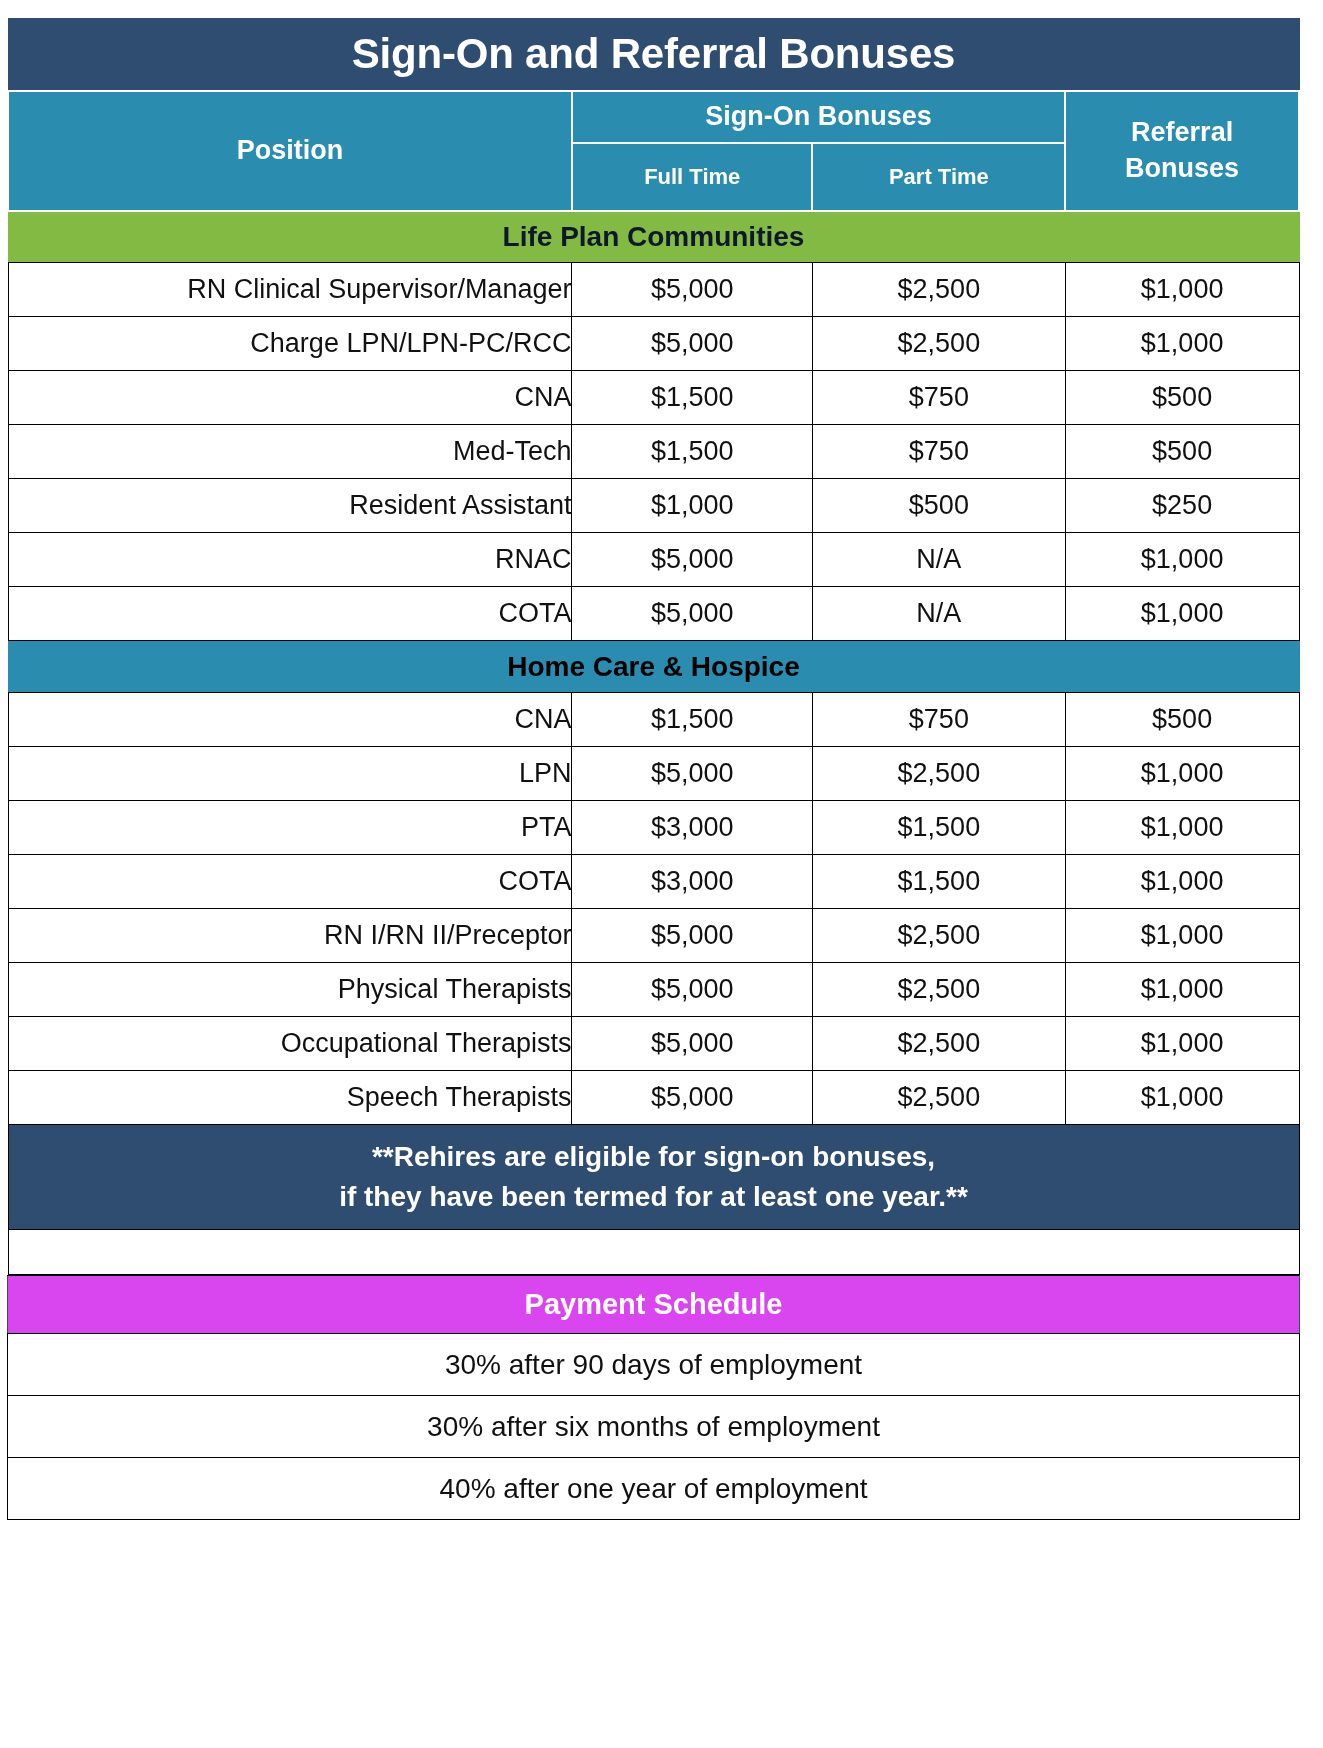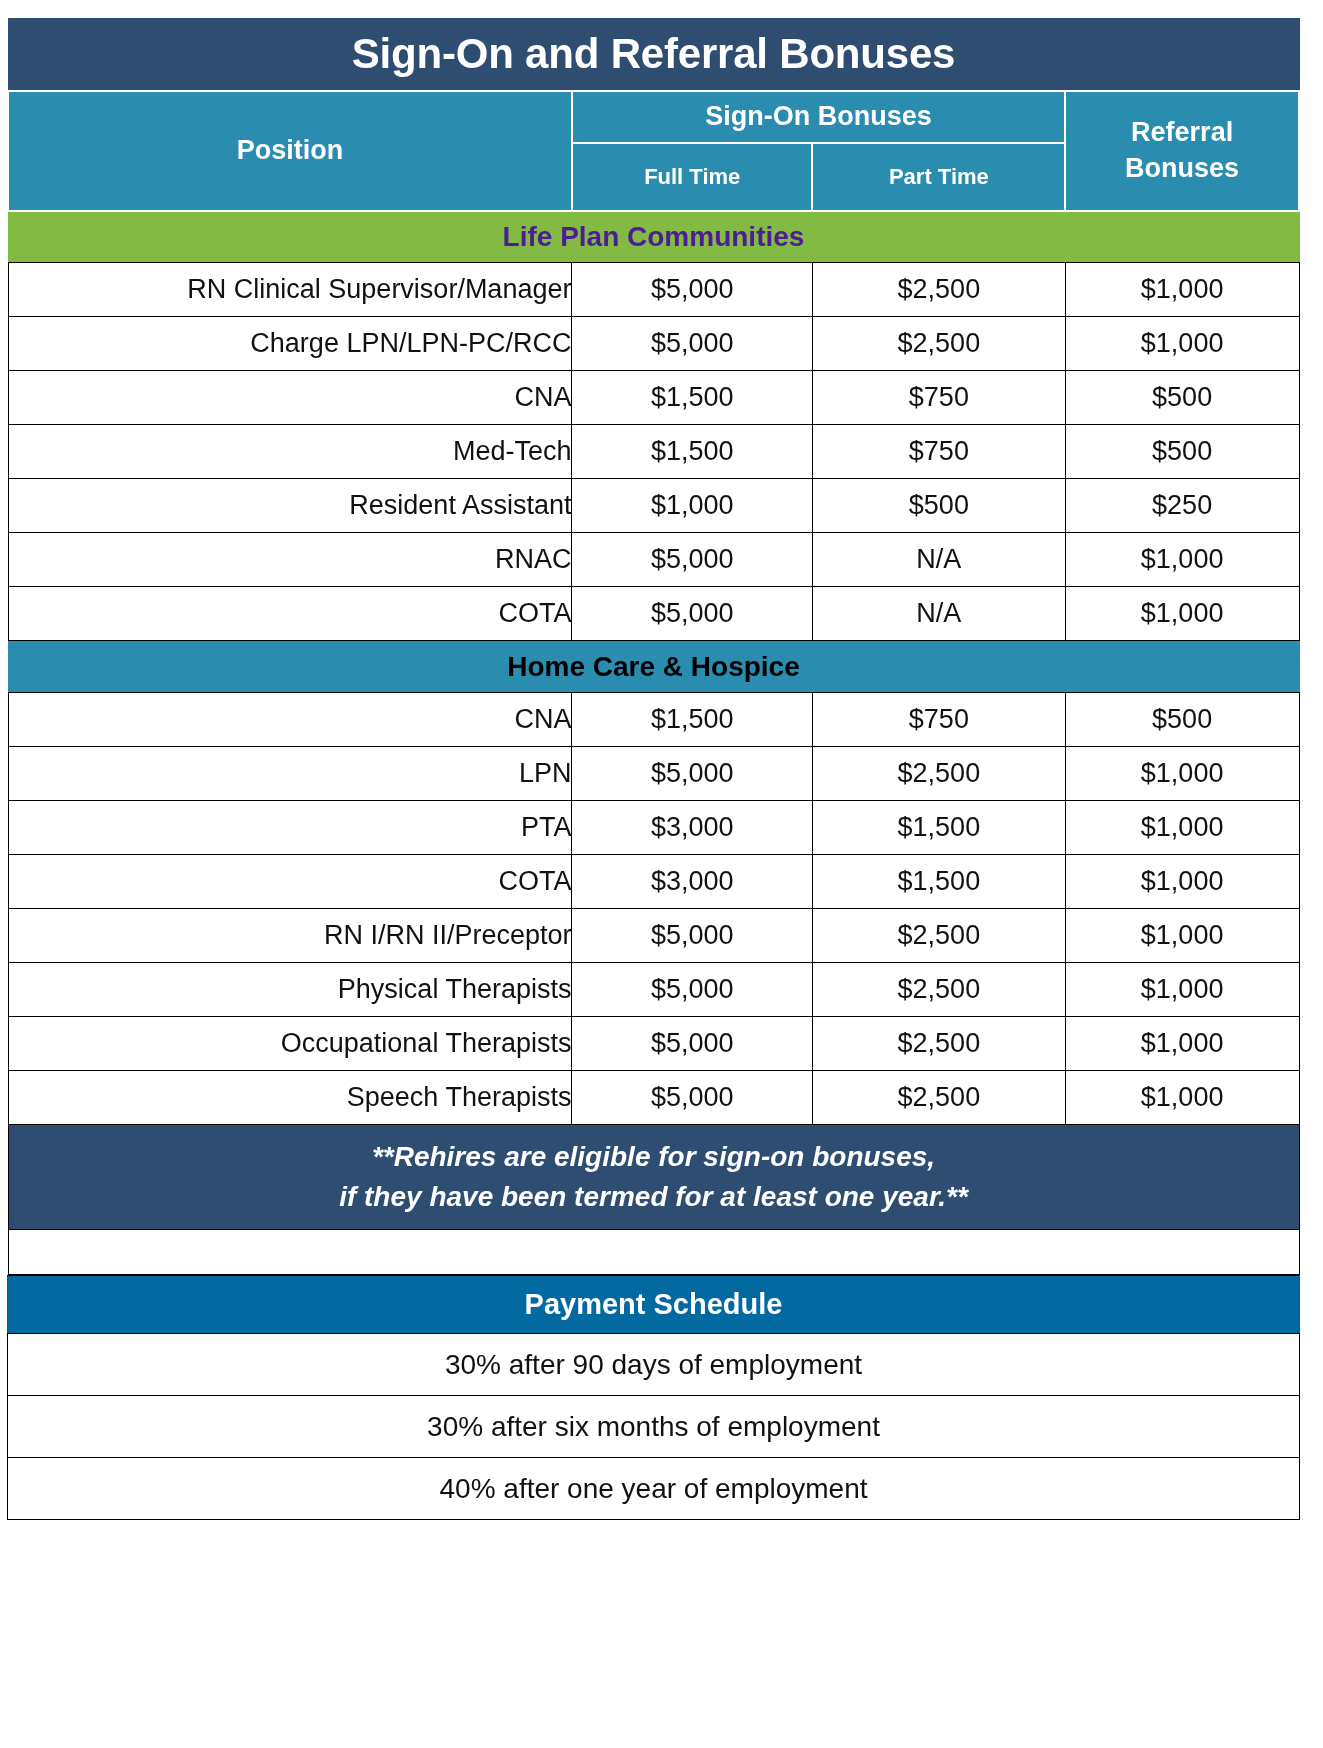--- a/index.html
+++ b/index.html
@@ -72,21 +72,21 @@
   .hdr-referral {
     font-size: 27px;
     height: 120px;
     line-height: 1.32;
     margin-left: 26px;
   }
 
   
   .section-green {
     background: #82BA43;
-    color: #4c1d95;
+    color: #0f172a;
     font-weight: bold;
     font-size: 28px;
     text-align: center;
     height: 52px;
     border-left-color: #82BA43 !important;
     border-right-color: #82BA43 !important;
   }
   .section-teal {
     background: #2A8DB0;
     color: #000000;
@@ -116,33 +116,32 @@
   
   .note-cell {
     background: #2E4D70;
     color: #ffffff;
     font-weight: bold;
     font-size: 28px;
     text-align: center;
     height: 105px;
     line-height: 1.42;
     padding: 4px 0;
-    font-style: italic;
   }
   .note-line { display: block; }
 
   
   .spacer-cell {
     background: #ffffff;
     height: 45px;
   }
 
   
   .pay-hdr {
-    background: #0369a1;
+    background: #d946ef;
     color: #ffffff;
     font-weight: bold;
     font-size: 29px;
     text-align: center;
     height: 58px;
     border-left-color: #2E4D70 !important;
     border-right-color: #2E4D70 !important;
   }
   .pay-row {
     font-size: 28px;

